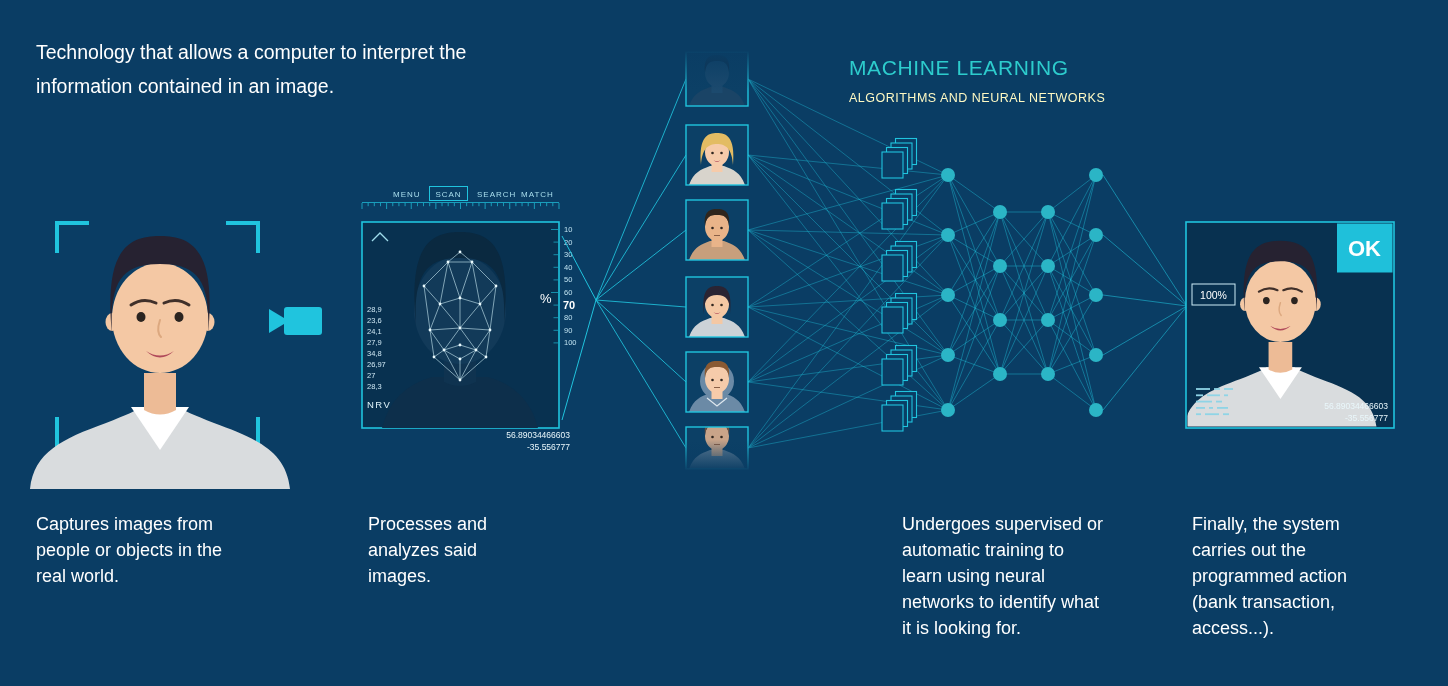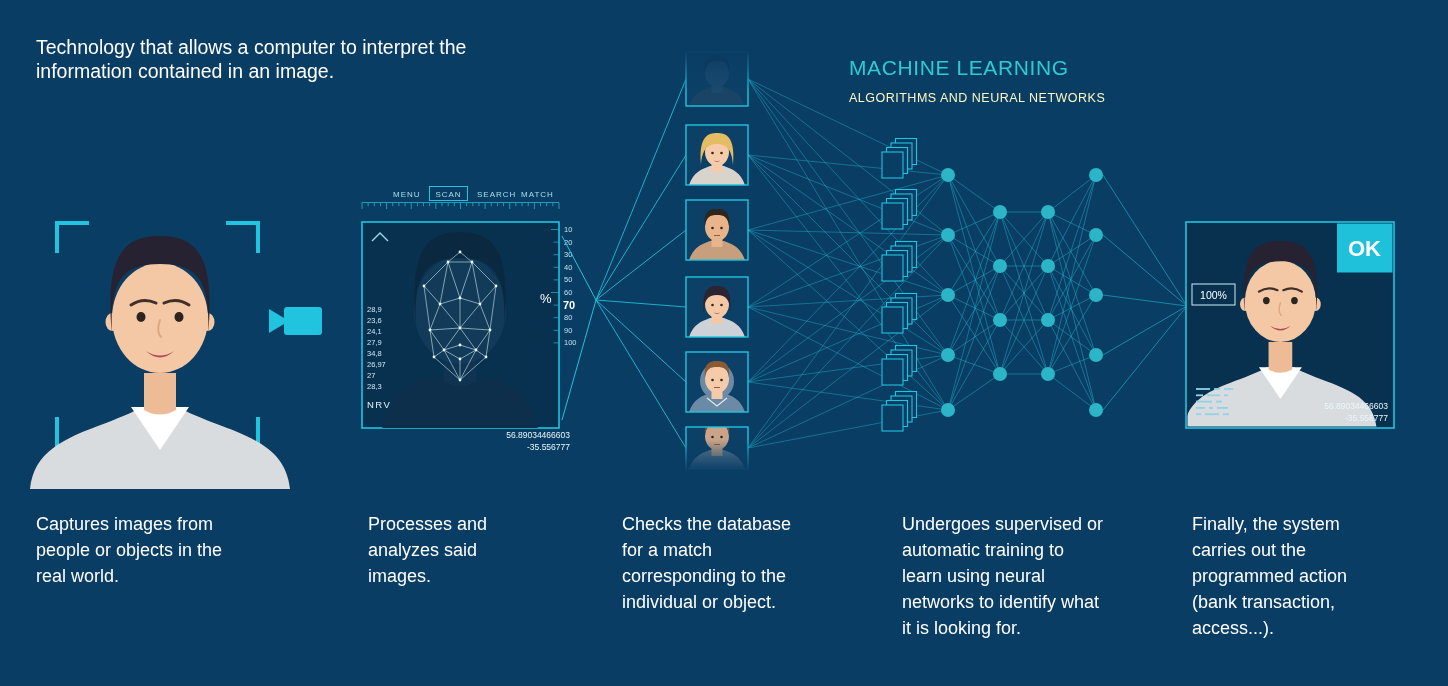--- a/index.html
+++ b/index.html
@@ -9,21 +9,21 @@
     font-family:"Liberation Sans",sans-serif;
     position:relative;
     overflow:hidden;
     color:#fff;
   }
   .stage{position:absolute;inset:0}
   svg#art{position:absolute;left:0;top:0;display:block}
 
   .hdr{position:absolute;left:36px;top:22px}
   .hdr h1{font-size:22px;font-weight:700;letter-spacing:.4px;color:#fff}
-  .hdr p{margin-top:13px;font-size:19.5px;line-height:24px;max-width:460px;color:#fff}
+  .hdr p{margin-top:13px;font-size:19.5px;line-height:34px;max-width:460px;color:#fff}
 
   .ml-hdr{position:absolute;left:849px;top:56px}
   .ml-title{font-size:21px;letter-spacing:.6px;color:#2dcccd}
   .ml-sub{font-size:12.5px;letter-spacing:.5px;margin-top:11px;color:#fef9c3}
 
   .cap{position:absolute;top:511px;font-size:18px;line-height:26px;color:#fff}
 
   
   text{font-family:"Liberation Sans",sans-serif}
   .t-menu{font-size:8px;fill:#aadfee;letter-spacing:1px}
@@ -531,16 +531,15 @@
     <p>Technology that allows a computer to interpret the information contained in an image.</p>
   </div>
 
   <div class="ml-hdr">
     <div class="ml-title">MACHINE LEARNING</div>
     <div class="ml-sub">ALGORITHMS AND NEURAL NETWORKS</div>
   </div>
 
   <div class="cap" style="left:36px;width:190px">Captures images from people or objects in the real world.</div>
   <div class="cap" style="left:368px;width:140px">Processes and analyzes said images.</div>
-  <div class="cap" style="left:622px;width:190px">Checks the database for a match corresponding to the individual or object.</div>
   <div class="cap" style="left:902px;width:202px">Undergoes supervised or automatic training to learn using neural networks to identify what it is looking for.</div>
   <div class="cap" style="left:1192px;width:190px">Finally, the system carries out the programmed action (bank transaction, access...).</div>
 </div>
 
 </body></html>

